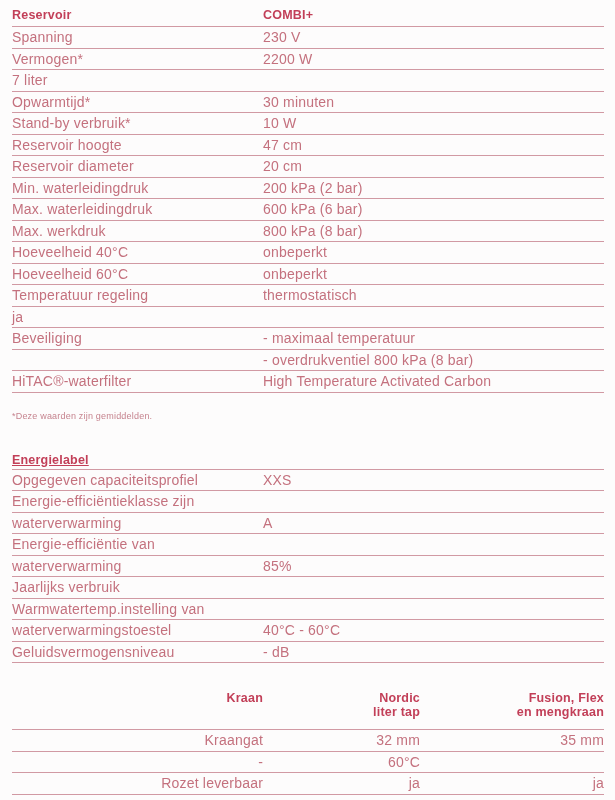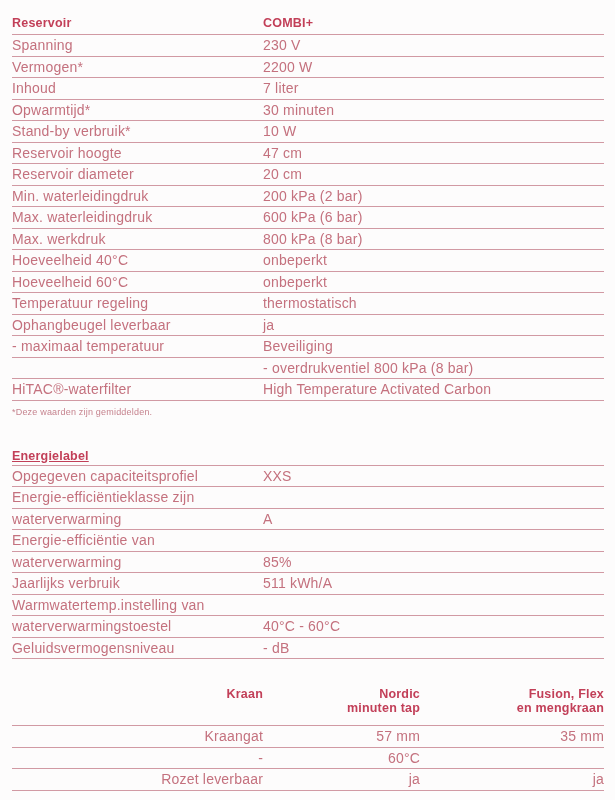--- a/index.html
+++ b/index.html
@@ -12,21 +12,21 @@
   * { margin: 0; padding: 0; box-sizing: border-box; }
   html, body { width: 615px; height: 800px; }
   body {
     background: var(--bg);
     font-family: "Liberation Sans", sans-serif;
     -webkit-font-smoothing: antialiased;
   }
   .page {
     width: 615px;
     height: 800px;
-    padding: 16px 11px 0 12px;
+    padding: 8px 11px 0 12px;
     overflow: hidden;
   }
   .spec-table { width: 100%; }
   .thead {
     display: grid;
     grid-template-columns: 251px 1fr;
     border-bottom: 1px solid var(--line);
     color: var(--header);
     font-weight: bold;
     font-size: 12.5px;
@@ -47,21 +47,21 @@
     line-height: 21.5px;
     border-bottom: 1px solid var(--line);
     font-size: 14px;
     color: var(--text);
     letter-spacing: 0.2px;
     white-space: nowrap;
   }
   .t3 .row { grid-template-columns: 251px 157px 1fr; }
   .cell { overflow: visible; }
   .footnote {
-    margin-top: 6px;
+    margin-top: 18px;
     height: 13px;
     font-size: 9px;
     letter-spacing: 0.2px;
     color: var(--footnote);
   }
   .t2 { margin-top: 30px; }
   .t3 { margin-top: 28px; text-align: right; }
 </style>
 </head>
 <body>
@@ -79,21 +79,20 @@
           <div class="cell">Spanning</div>
           <div class="cell">230 V</div>
         </div>
 
         <div class="row">
           <div class="cell">Vermogen*</div>
           <div class="cell">2200 W</div>
         </div>
 
         <div class="row">
-          <div class="cell">Inhoud</div>
           <div class="cell">7 liter</div>
         </div>
 
         <div class="row">
           <div class="cell">Opwarmtijd*</div>
           <div class="cell">30 minuten</div>
         </div>
 
         <div class="row">
           <div class="cell">Stand-by verbruik*</div>
@@ -134,27 +133,26 @@
           <div class="cell">Hoeveelheid 60°C</div>
           <div class="cell">onbeperkt</div>
         </div>
 
         <div class="row">
           <div class="cell">Temperatuur regeling</div>
           <div class="cell">thermostatisch</div>
         </div>
 
         <div class="row">
-          <div class="cell">Ophangbeugel leverbaar</div>
           <div class="cell">ja</div>
         </div>
 
         <div class="row">
+          <div class="cell">Beveiliging</div>
           <div class="cell">- maximaal temperatuur</div>
-          <div class="cell">Beveiliging</div>
         </div>
 
         <div class="row">
           <div class="cell"></div>
           <div class="cell">- overdrukventiel 800 kPa (8 bar)</div>
         </div>
 
         <div class="row">
           <div class="cell">HiTAC®-waterfilter</div>
           <div class="cell">High Temperature Activated Carbon</div>
@@ -190,21 +188,20 @@
           <div class="cell"></div>
         </div>
 
         <div class="row">
           <div class="cell">waterverwarming</div>
           <div class="cell">85%</div>
         </div>
 
         <div class="row">
           <div class="cell">Jaarlijks verbruik</div>
-          <div class="cell">511 kWh/A</div>
         </div>
 
         <div class="row">
           <div class="cell">Warmwatertemp.instelling van</div>
           <div class="cell"></div>
         </div>
 
         <div class="row">
           <div class="cell">waterverwarmingstoestel</div>
           <div class="cell">40°C - 60°C</div>
@@ -215,32 +212,32 @@
           <div class="cell">- dB</div>
         </div>
       </div>
   </div>
 
   <div class="spec-table t3">
     <div class="thead">
       <div class="hcell">Kraan</div>
       <div class="hcell">
         <span>Nordic</span>
-        <span>minuten tap</span>
+        <span>liter tap</span>
       </div>
       <div class="hcell">
         <span>Fusion, Flex</span>
         <span>en mengkraan</span>
       </div>
     </div>
     <div>
 
         <div class="row">
           <div class="cell">Kraangat</div>
-          <div class="cell">57 mm</div>
+          <div class="cell">32 mm</div>
           <div class="cell">35 mm</div>
         </div>
 
         <div class="row">
           <div class="cell">-</div>
           <div class="cell">60°C</div>
         </div>
 
         <div class="row">
           <div class="cell">Rozet leverbaar</div>

